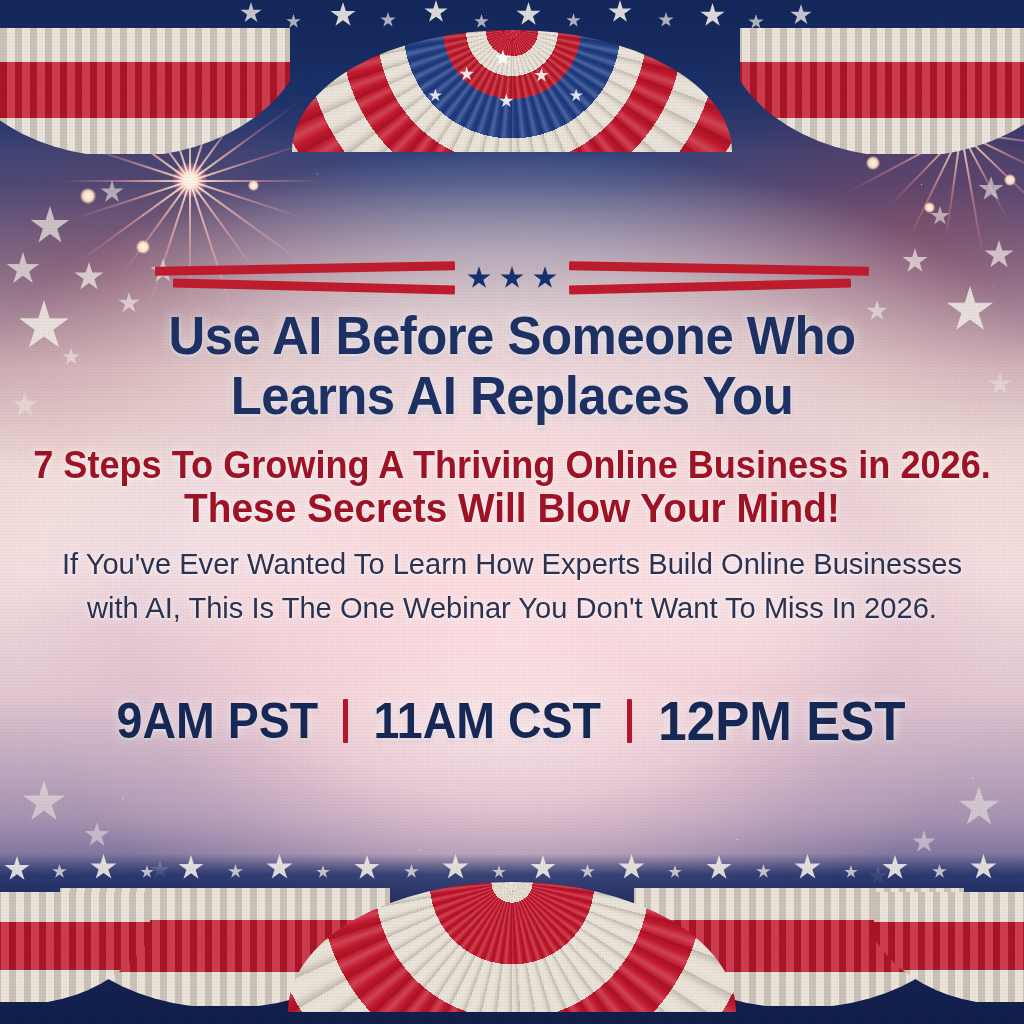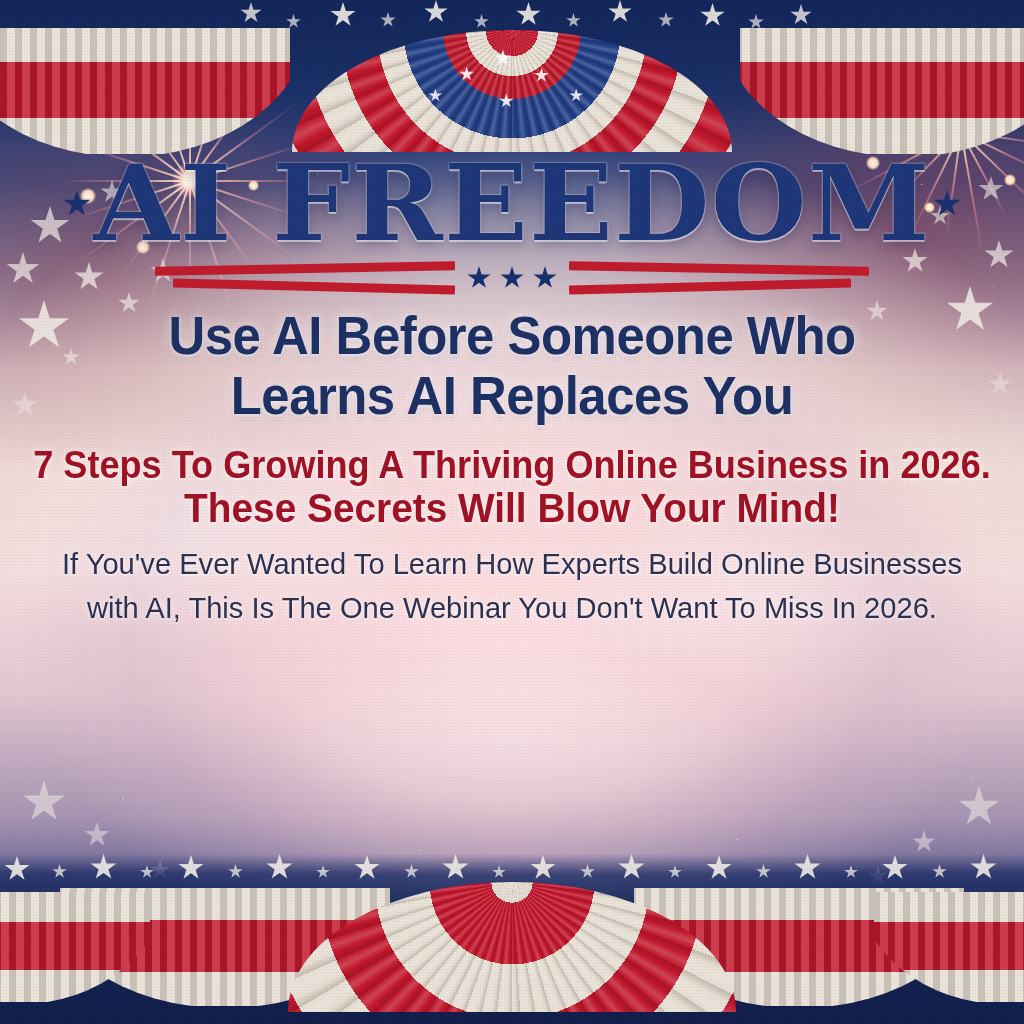--- a/index.html
+++ b/index.html
@@ -350,29 +350,20 @@
       <span class="star" style="left:38%; top:30%; width:15px; height:15px; background:#fff; opacity:.9;"></span>
       <span class="star" style="left:55%; top:31%; width:15px; height:15px; background:#fff; opacity:.9;"></span>
       <span class="star" style="left:31%; top:48%; width:14px; height:14px; background:#fff; opacity:.85;"></span>
       <span class="star" style="left:63%; top:48%; width:14px; height:14px; background:#fff; opacity:.85;"></span>
       <span class="star" style="left:47%; top:52%; width:15px; height:15px; background:#fff; opacity:.9;"></span>
     </span>
   </div>
 
   <div class="content">
 
-    <div class="title-row">
-      <span class="title-star">
-          <span class="star navy"></span>
-        </span>
-      <span class="title">AI FREEDOM</span>
-      <span class="title-star">
-          <span class="star navy"></span>
-        </span>
-    </div>
 
     <div class="divider">
       <span class="div-bars left">
           <i></i>
           <i></i>
         </span>
       <span class="div-stars">
         <span>
             <span class="star navy"></span>
           </span>
@@ -394,20 +385,27 @@
       <div>Learns AI Replaces You</div>
     </div>
 
     <div class="redline r1">7 Steps To Growing A Thriving Online Business in 2026.</div>
     <div class="redline r2">These Secrets Will Blow Your Mind!</div>
 
     <div class="body b1">If You've Ever Wanted To Learn How Experts Build Online Businesses</div>
     <div class="body b2">with AI, This Is The One Webinar You Don't Want To Miss In 2026.</div>
 
 
+    <div class="times">
+      <span class="t">9AM PST</span>
+      <span class="pipe"></span>
+      <span class="t">11AM CST</span>
+      <span class="pipe"></span>
+      <span class="t big">12PM EST</span>
+    </div>
 
   </div>
 
   <div class="bottom-band"></div>
   <div class="bottom-stars-row">
     <span class="star" style="left:4px;   top:4px;  width:26px; height:26px;"></span>
     <span class="star" style="left:52px;  top:12px; width:15px; height:15px; opacity:.75;"></span>
     <span class="star" style="left:90px;  top:2px;  width:27px; height:27px;"></span>
     <span class="star" style="left:140px; top:13px; width:14px; height:14px; opacity:.75;"></span>
     <span class="star" style="left:178px; top:3px;  width:26px; height:26px;"></span>

